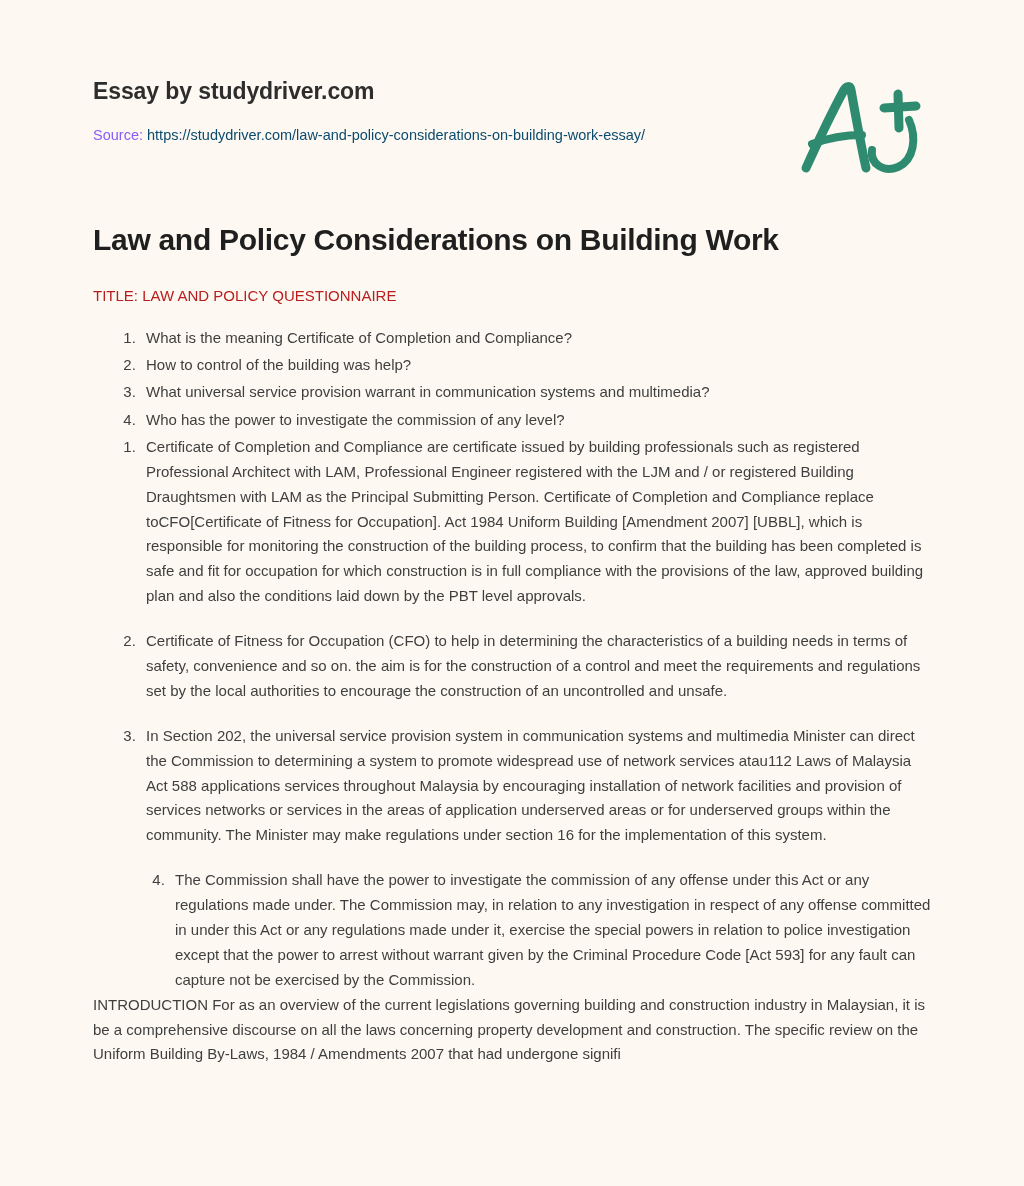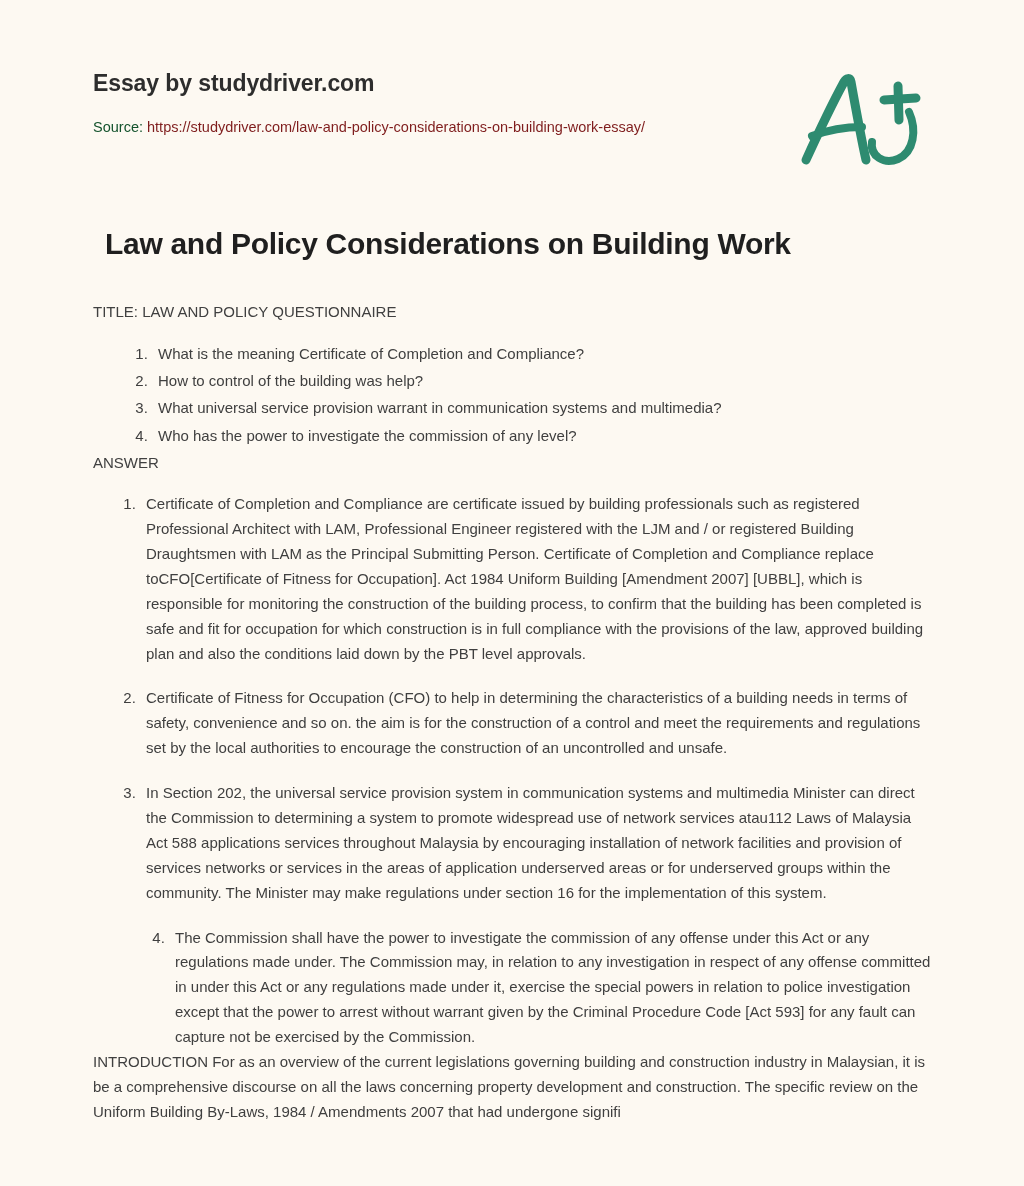--- a/index.html
+++ b/index.html
@@ -13,21 +13,21 @@
     background: #fdf9f2;
     font-family: "Liberation Sans", sans-serif;
     color: #3a3a3a;
     -webkit-font-smoothing: antialiased;
   }
   .page {
     position: relative;
     width: 1024px;
     min-height: 1186px;
     box-sizing: border-box;
-    padding: 8px 90px 0 93px;
+    padding: 16px 90px 0 93px;
     overflow: hidden;
   }
 
   
   .header {
     position: relative;
     padding-top: 62px;
   }
   .brand-line {
     font-size: 23px;
@@ -37,45 +37,45 @@
     line-height: 1.2;
   }
   .source-line {
     margin-top: 19px;
     font-size: 14.5px;
     color: #8d8d8d;
     line-height: 1.4;
     white-space: nowrap;
   }
   .source-label {
-    color: #14532d;
+    color: #8b5cf6;
   }
   .source-url {
-    color: #7f1d1d;
+    color: #0c4a6e;
     text-decoration: none;
   }
 
   
   .logo {
     position: absolute;
     top: 56px;
     right: -2px;
     width: 150px;
     height: 110px;
     pointer-events: none;
   }
   .logo svg {
     display: block;
     width: 150px;
     height: 110px;
   }
 
   
   .doc-title {
-    margin: 12px;
+    margin: 0;
     padding-top: 76px;
     font-size: 30px;
     font-weight: bold;
     color: #1f1f1f;
     letter-spacing: -0.3px;
     line-height: 1.25;
   }
 
   
   .content {
@@ -83,40 +83,40 @@
     font-size: 15px;
     line-height: 1.62;
     color: #3f3f3f;
   }
   .content p {
     margin: 0 0 17px 0;
   }
   .section-label {
     margin: 0 0 16px 0;
     font-size: 15px;
-    color: #404040;
+    color: #b91c1c;
   }
   .gap-top {
     margin-top: 22px;
   }
 
   ol.q-list,
   ol.a-list {
     margin: 0 0 0 0;
     padding-left: 47px;
     list-style-position: outside;
   }
   ol.q-list {
     list-style-type: decimal;
   }
   ol.a-list {
     list-style-type: decimal;
   }
   ol.q-list > li {
-    margin: 0 0 3px 12px;
+    margin: 0 0 3px 0;
     padding-left: 6px;
     line-height: 1.62;
   }
   ol.a-list > li {
     margin: 0 0 20px 0;
     padding-left: 6px;
     line-height: 1.66;
   }
   ol.a-list > li:last-child {
     margin-bottom: 0;
@@ -161,21 +161,20 @@
 
     <p class="section-label">TITLE: LAW AND POLICY QUESTIONNAIRE</p>
 
     <ol class="q-list">
       <li>What is the meaning Certificate of Completion and Compliance?</li>
       <li>How to control of the building was help?</li>
       <li>What universal service provision warrant in communication systems and multimedia?</li>
       <li>Who has the power to investigate the commission of any level?</li>
     </ol>
 
-    <p class="section-label gap-top">ANSWER</p>
 
     <ol class="a-list">
       <li>Certificate of Completion and Compliance are certificate issued by building professionals such as registered Professional Architect with LAM, Professional Engineer registered with the LJM and / or registered Building Draughtsmen with LAM as the Principal Submitting Person. Certificate of Completion and Compliance replace toCFO[Certificate of Fitness for Occupation]. Act 1984 Uniform Building [Amendment 2007] [UBBL], which is responsible for monitoring the construction of the building process, to confirm that the building has been completed is safe and fit for occupation for which construction is in full compliance with the provisions of the law, approved building plan and also the conditions laid down by the PBT level approvals.</li>
       <li>Certificate of Fitness for Occupation (CFO) to help in determining the characteristics of a building needs in terms of safety, convenience and so on. the aim is for the construction of a control and meet the requirements and regulations set by the local authorities to encourage the construction of an uncontrolled and unsafe.</li>
       <li>In Section 202, the universal service provision system in communication systems and multimedia Minister can direct the Commission to determining a system to promote widespread use of network services atau112 Laws of Malaysia Act 588 applications services throughout Malaysia by encouraging installation of network facilities and provision of services networks or services in the areas of application underserved areas or for underserved groups within the community. The Minister may make regulations under section 16 for the implementation of this system.</li>
       <li>The Commission shall have the power to investigate the commission of any offense under this Act or any regulations made under. The Commission may, in relation to any investigation in respect of any offense committed in under this Act or any regulations made under it, exercise the special powers in relation to police investigation except that the power to arrest without warrant given by the Criminal Procedure Code [Act 593] for any fault can capture not be exercised by the Commission.</li>
     </ol>
 
     <p class="closing">INTRODUCTION For as an overview of the current legislations governing building and construction industry in Malaysian, it is be a comprehensive discourse on all the laws concerning property development and construction. The specific review on the Uniform Building By-Laws, 1984 / Amendments 2007 that had undergone signifi</p>
 

